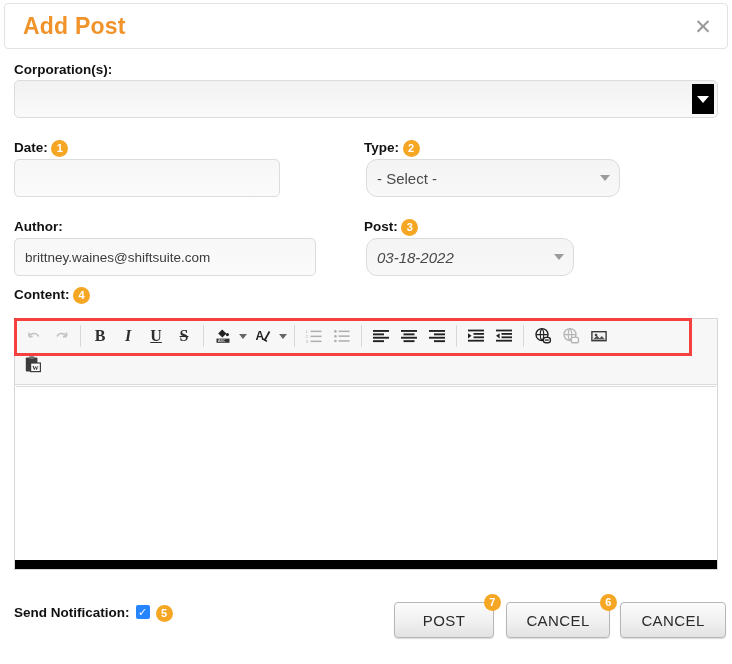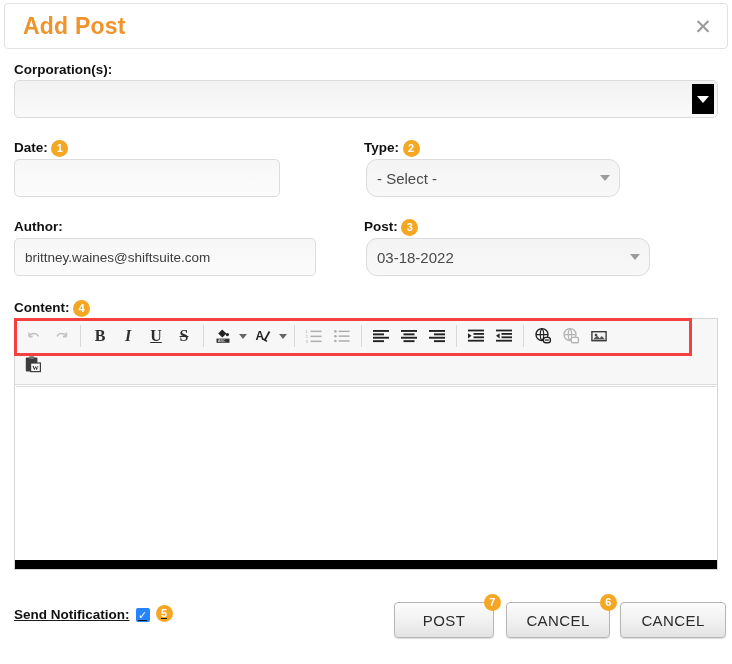--- a/index.html
+++ b/index.html
@@ -122,24 +122,24 @@
   
   #title-label { position: absolute; left: 14px; top: 140px; }
   #title-input { position: absolute; left: 14px; top: 159px; width: 266px; }
   #type-label  { position: absolute; left: 364px; top: 140px; }
   #type-select { position: absolute; left: 366px; top: 159px; width: 254px; }
 
   
   #author-label { position: absolute; left: 14px; top: 219px; }
   #author-input { position: absolute; left: 14px; top: 238px; width: 302px; }
   #date-label   { position: absolute; left: 364px; top: 219px; }
-  #date-select  { position: absolute; left: 366px; top: 238px; width: 284px; }
-
-  
-  #content-label { position: absolute; left: 14px; top: 300px; }
+  #date-select  { position: absolute; left: 366px; top: 238px; width: 208px; font-style: italic; }
+
+  
+  #content-label { position: absolute; left: 14px; top: 287px; }
 
   #editor-frame {
     position: absolute; left: 14px; top: 318px;
     width: 704px; height: 252px;
     border: 1px solid #d6d6d6;
     background: #ffffff;
   }
   #toolbar {
     background: #f7f7f7;
     border-bottom: 1px solid #dcdcdc;
@@ -198,21 +198,21 @@
   
   #toolbar-highlight {
     position: absolute;
     left: 14px; top: 318px;
     width: 678px; height: 38px;
     border: 3px solid #f4413f;
     pointer-events: none;
   }
 
   
-  #notify-row { position: absolute; left: 14px; top: 605px; display: flex; align-items: flex-end; text-decoration: underline; }
+  #notify-row { position: absolute; left: 14px; top: 605px; display: flex; align-items: flex-start; }
   #notify-label { margin-right: 6px; }
   .checkbox {
     width: 14px; height: 14px;
     background: #2684ff;
     border-radius: 2px;
     display: inline-flex; align-items: center; justify-content: center;
     color: #ffffff;
     font-size: 11px;
     line-height: 1;
     cursor: pointer;

